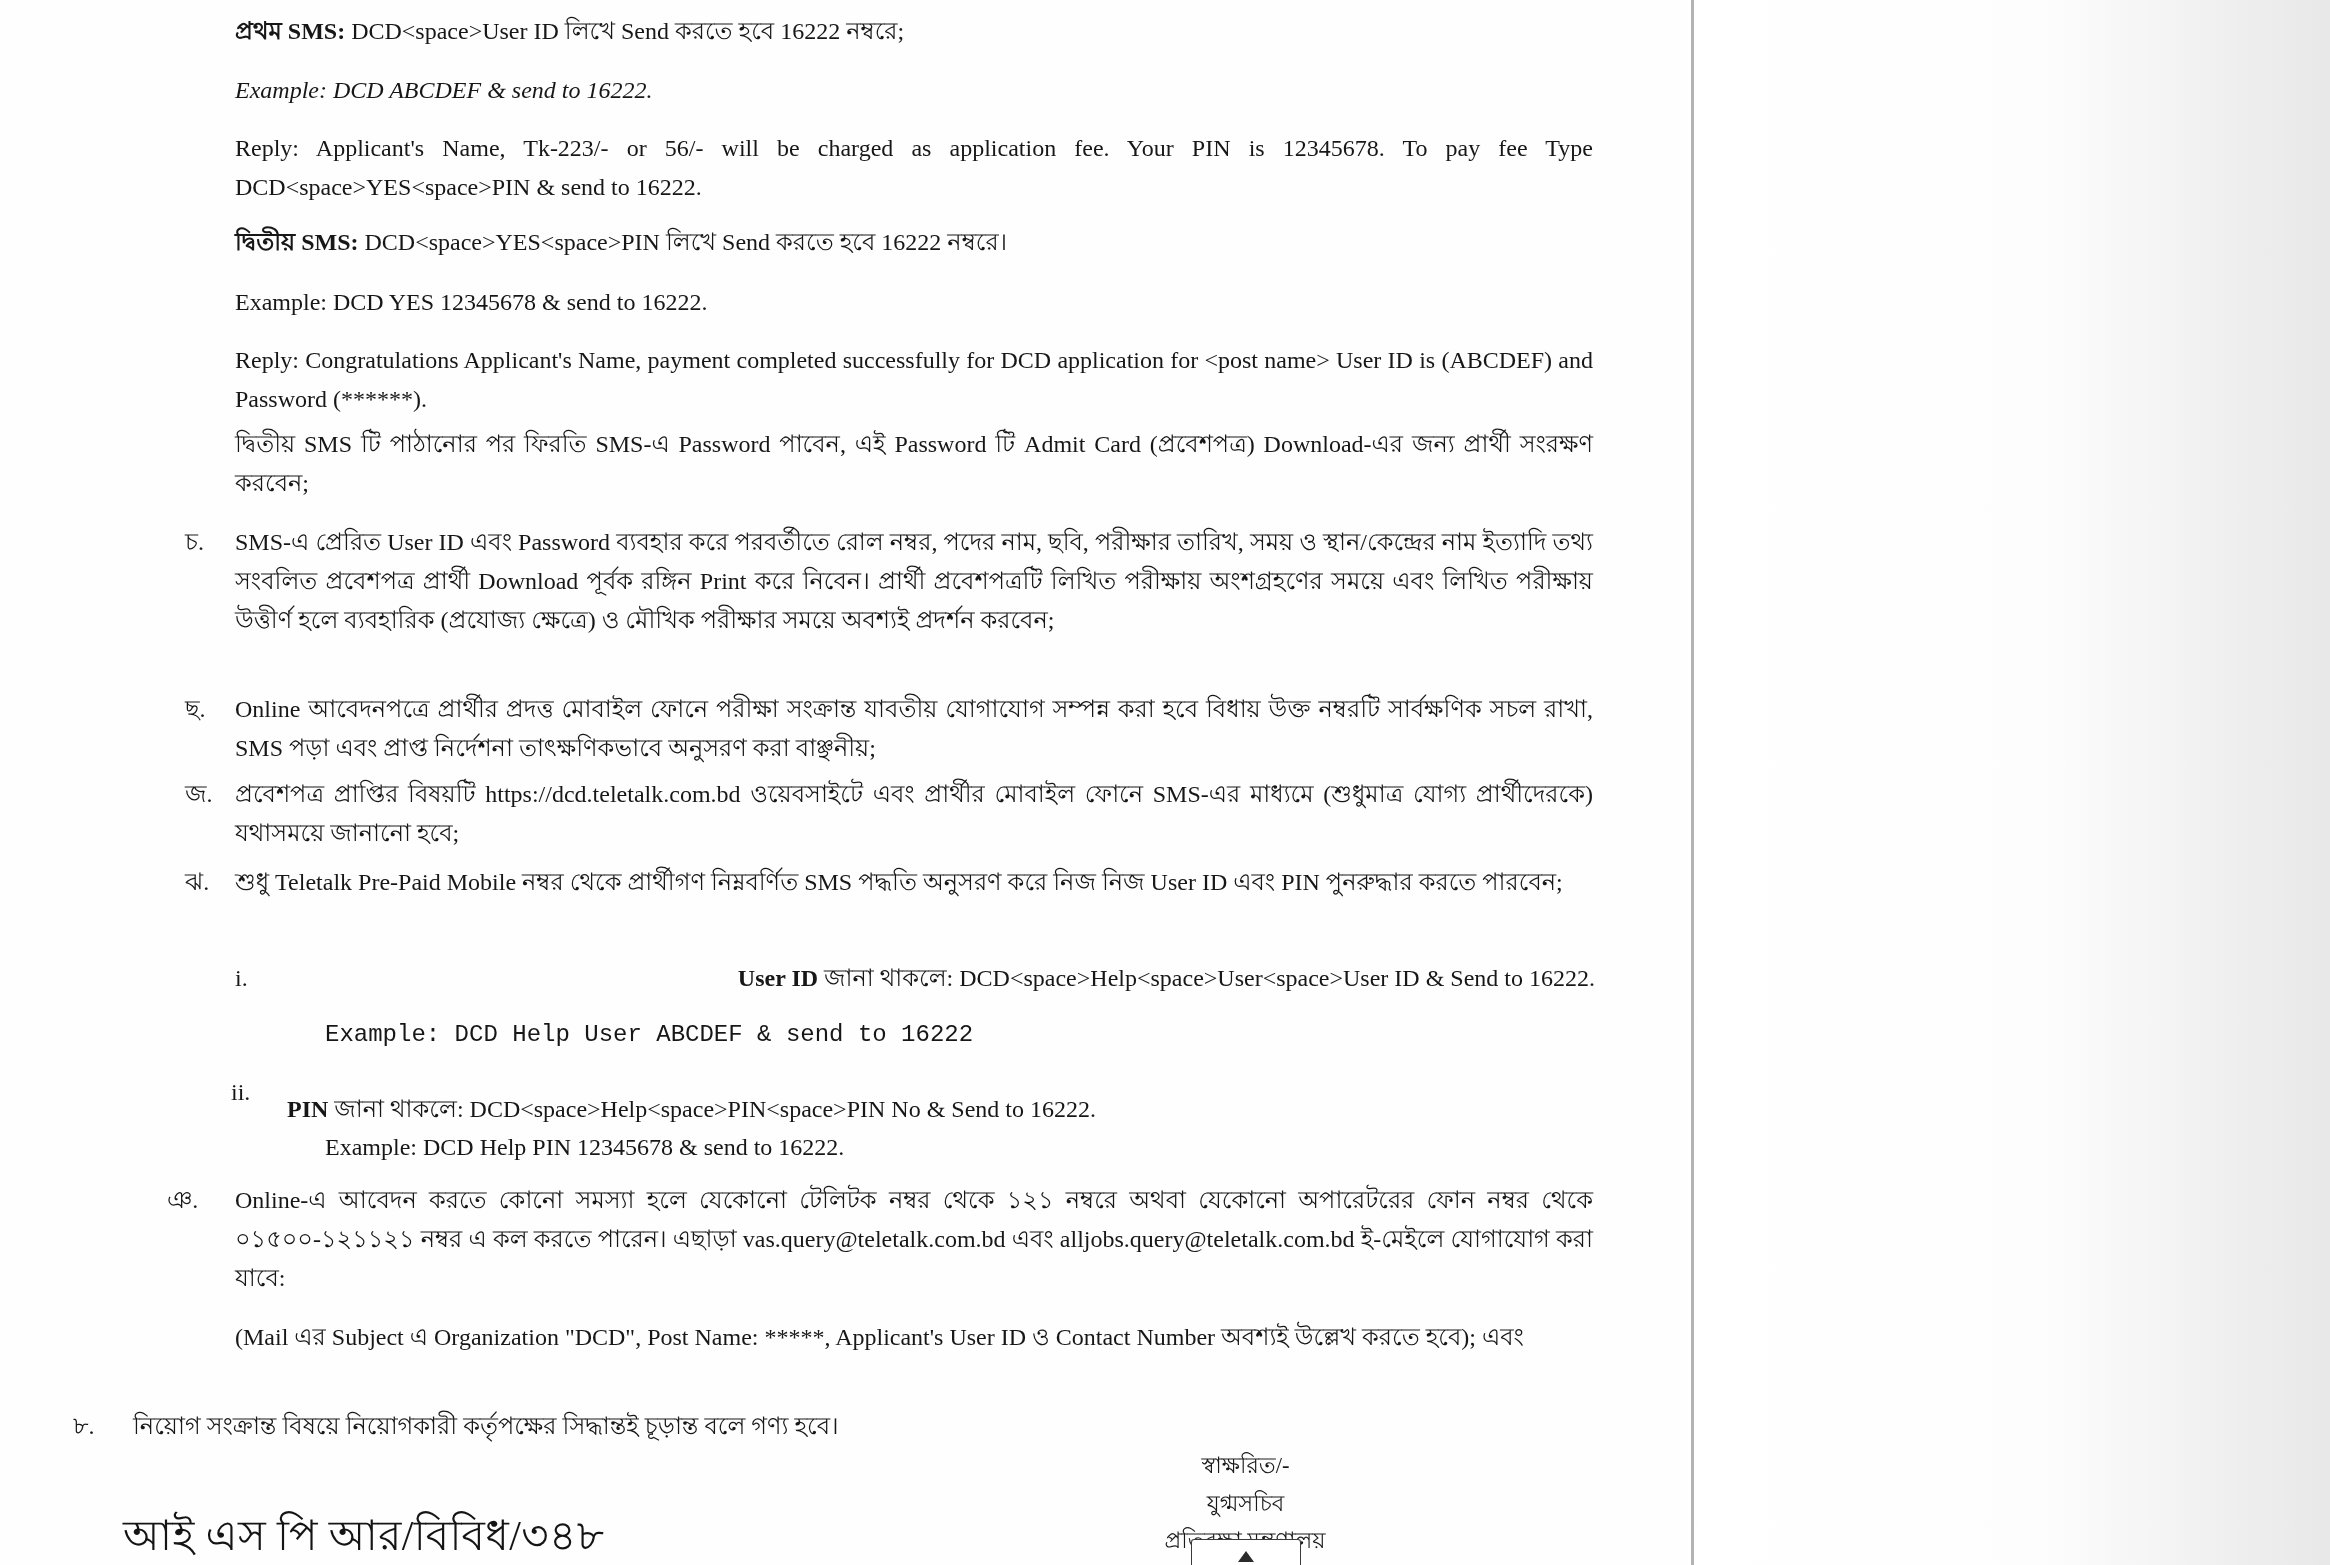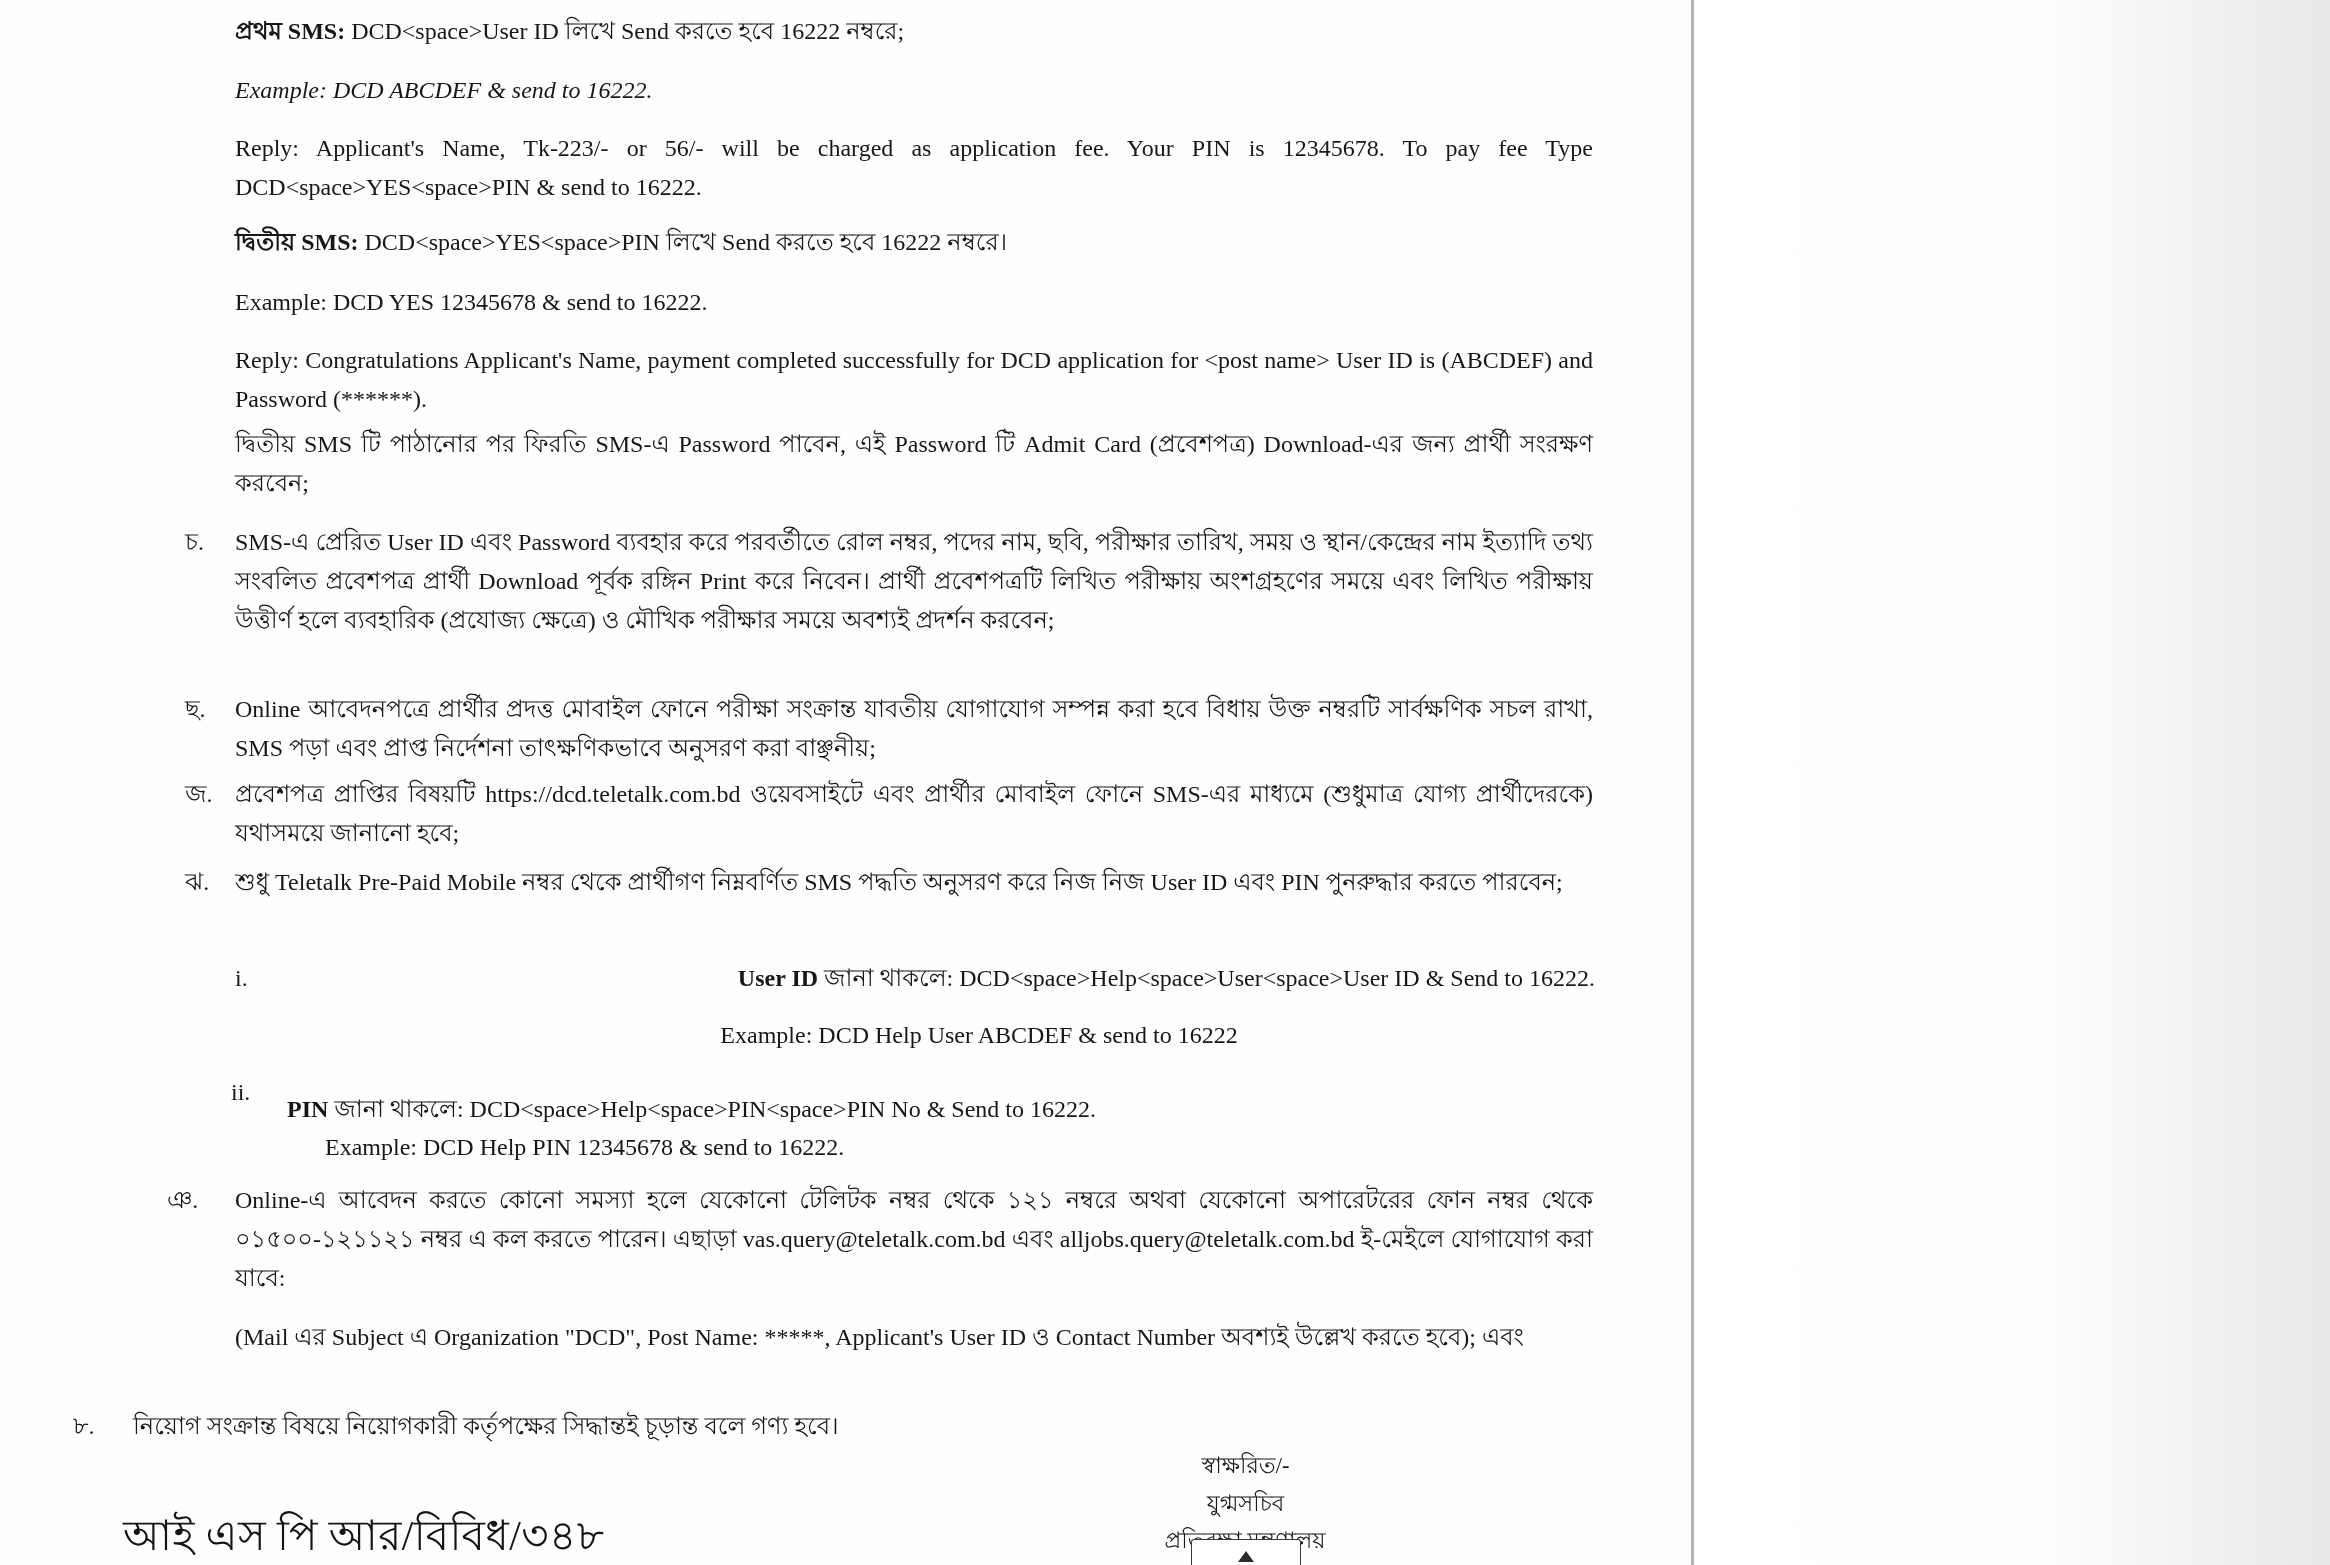--- a/index.html
+++ b/index.html
@@ -142,21 +142,21 @@
     <div class="marker bn sub-marker" style="top: 775px; left: 185px;">জ.</div>
     <div class="blk indent-body bn" style="top: 775px;">প্রবেশপত্র প্রাপ্তির বিষয়টি https://dcd.teletalk.com.bd ওয়েবসাইটে এবং প্রার্থীর মোবাইল ফোনে SMS-এর মাধ্যমে (শুধুমাত্র যোগ্য প্রার্থীদেরকে) যথাসময়ে জানানো হবে;</div>
 
     <div class="marker bn sub-marker" style="top: 863px; left: 185px;">ঝ.</div>
     <div class="blk indent-body bn" style="top: 863px;">শুধু Teletalk Pre-Paid Mobile নম্বর থেকে প্রার্থীগণ নিম্নবর্ণিত SMS পদ্ধতি অনুসরণ করে নিজ নিজ User ID এবং PIN পুনরুদ্ধার করতে পারবেন;</div>
 
     <div class="marker" style="top: 959px; left: 235px;">i.</div>
     <div class="blk sub-body" style="top: 959px; text-align: right;">
       <span class="b bn">User ID</span><span class="bn"> জানা থাকলে: DCD&lt;space&gt;Help&lt;space&gt;User&lt;space&gt;User ID &amp; Send to 16222.</span>
     </div>
-    <div class="blk sub-body" style="top: 1016px; left: 325px; text-align: center;">Example: DCD Help User ABCDEF &amp; send to 16222</div>
+    <div class="blk sub-body" style="top: 1016px; left: 325px; text-align: left; font-family: Liberation Mono, monospace;">Example: DCD Help User ABCDEF &amp; send to 16222</div>
 
     <div class="marker" style="top: 1073px; left: 231px;">ii.</div>
     <div class="blk sub-body" style="top: 1090px; text-align: left;">
       <span class="b bn">PIN</span><span class="bn"> জানা থাকলে: DCD&lt;space&gt;Help&lt;space&gt;PIN&lt;space&gt;PIN No &amp; Send to 16222.</span>
     </div>
     <div class="blk sub-body" style="top: 1128px; left: 325px; text-align: left;">Example: DCD Help PIN 12345678 &amp; send to 16222.</div>
 
     <div class="marker bn" style="top: 1181px; left: 167px;">ঞ.</div>
     <div class="blk indent-body bn" style="top: 1181px;">Online-এ আবেদন করতে কোনো সমস্যা হলে যেকোনো টেলিটক নম্বর থেকে ১২১ নম্বরে অথবা যেকোনো অপারেটরের ফোন নম্বর থেকে ০১৫০০-১২১১২১ নম্বর এ কল করতে পারেন। এছাড়া vas.query@teletalk.com.bd এবং alljobs.query@teletalk.com.bd ই-মেইলে যোগাযোগ করা যাবে:</div>
 

